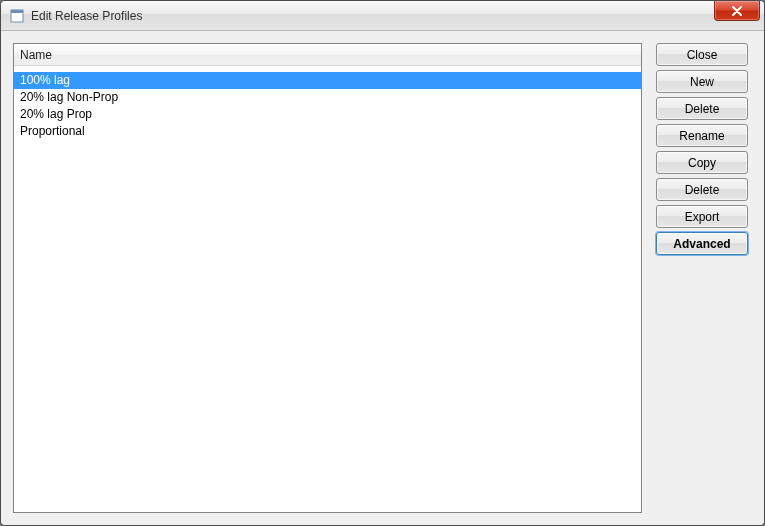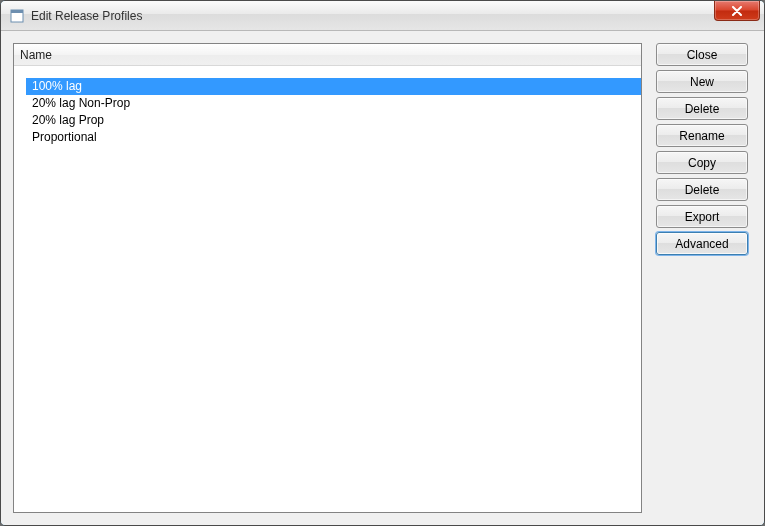--- a/index.html
+++ b/index.html
@@ -76,22 +76,21 @@
     background: linear-gradient(to bottom, #ffffff, #f4f4f4 50%, #ededed 51%, #f0f0f0);
     border-bottom: 1px solid #d8d8d8;
     display: flex;
     align-items: center;
     padding-left: 6px;
     color: #222;
   }
   .list-body {
     flex: 1;
     overflow: auto;
-    padding-top: 12px;
-    margin-left: 12px;
+    padding-top: 6px;
   }
   .list-item {
     height: 17px;
     line-height: 17px;
     padding: 0 6px;
     color: #000;
     white-space: nowrap;
     cursor: default;
   }
   .list-item.selected {
@@ -114,20 +113,21 @@
     font-family: inherit;
     font-size: 12px;
     color: #000;
     cursor: default;
     padding: 0;
     box-shadow: inset 0 0 0 1px rgba(255,255,255,0.6);
   }
   .btn.focused {
     border: 1px solid #3c7fb1;
     box-shadow: 0 0 0 1px #7eb4ea, inset 0 0 0 1px rgba(255,255,255,0.7);
+    font-weight: bold;
   }
 </style>
 </head>
 <body>
 
 <div class="window">
   <div class="titlebar">
     <span class="app-icon">
       <svg width="14" height="14" viewBox="0 0 14 14">
         <rect x="1" y="1" width="12" height="12" fill="#ffffff" stroke="#6d8fb0" stroke-width="1"></rect>

